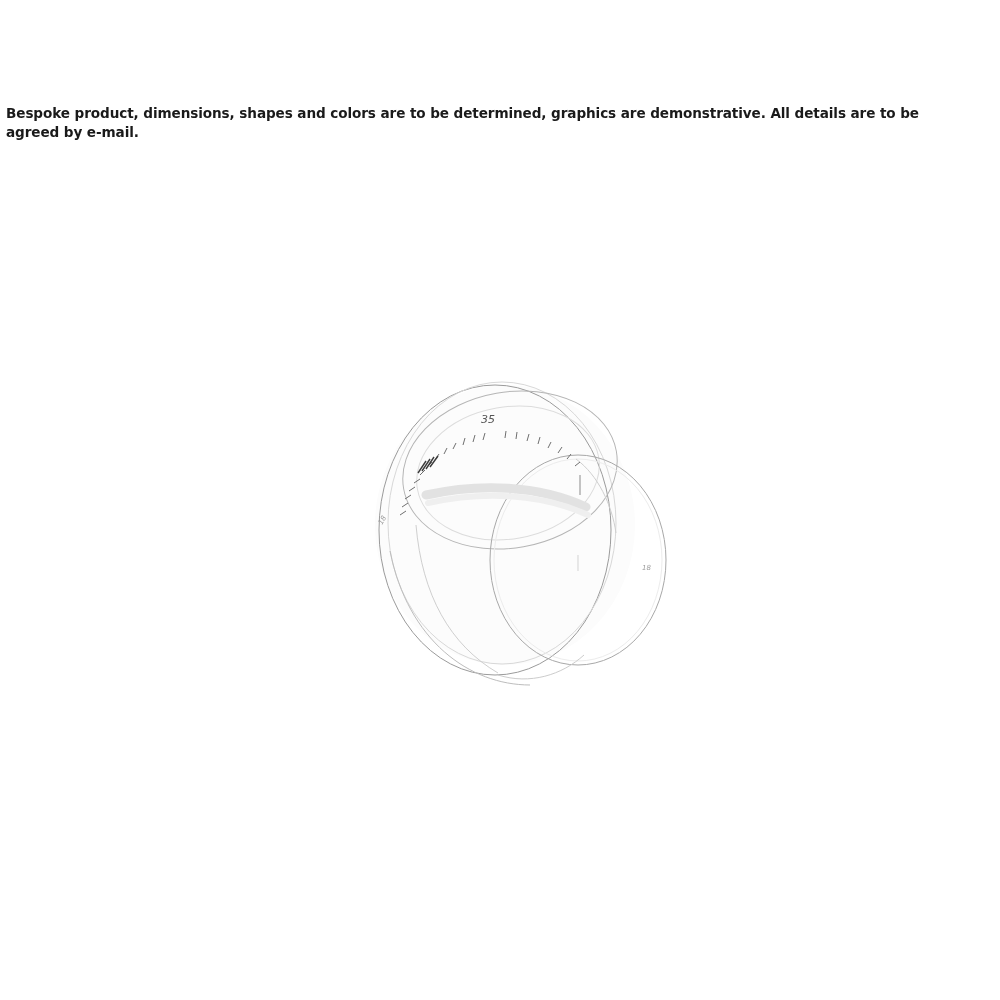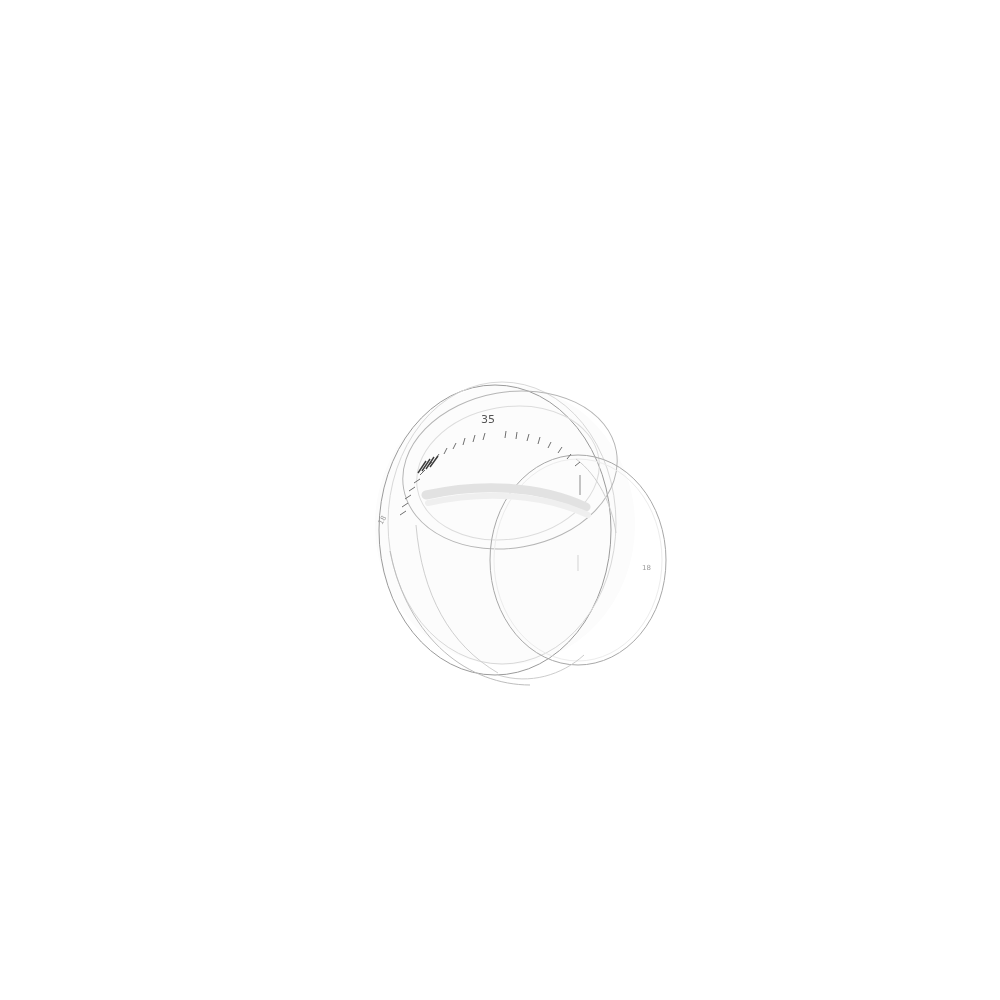--- a/index.html
+++ b/index.html
@@ -30,20 +30,21 @@
     line-height: 19px;
     color: #1a1a1a;
     letter-spacing: -0.1px;
   }
   .product-figure {
     position: absolute;
     left: 330px;
     top: 355px;
     width: 380px;
     height: 360px;
+    font-style: italic;
   }
   .product-figure svg {
     display: block;
     width: 100%;
     height: 100%;
   }
   .scale-label {
     font-family: "DejaVu Sans", sans-serif;
     font-size: 11px;
     fill: #555;
@@ -52,20 +53,21 @@
     font-family: "DejaVu Sans", sans-serif;
     font-size: 7px;
     fill: #9a9a9a;
   }
 </style>
 </head>
 <body>
 
 <div class="page">
 
+  <div class="disclaimer">Bespoke product, dimensions, shapes and colors are to be determined, graphics are demonstrative. All details are to be agreed by e-mail.</div>
 
   <div class="product-figure">
     <svg viewBox="0 0 380 360" xmlns="http://www.w3.org/2000/svg">
 
       <ellipse cx="175" cy="170" rx="130" ry="140" fill="#fcfcfc" stroke="none"></ellipse>
 
       <ellipse cx="165" cy="175" rx="116" ry="145" fill="none" stroke="#9b9b9b" stroke-width="1"></ellipse>
 
       <ellipse cx="172" cy="168" rx="114" ry="141" fill="none" stroke="#d8d8d8" stroke-width="1"></ellipse>
 

